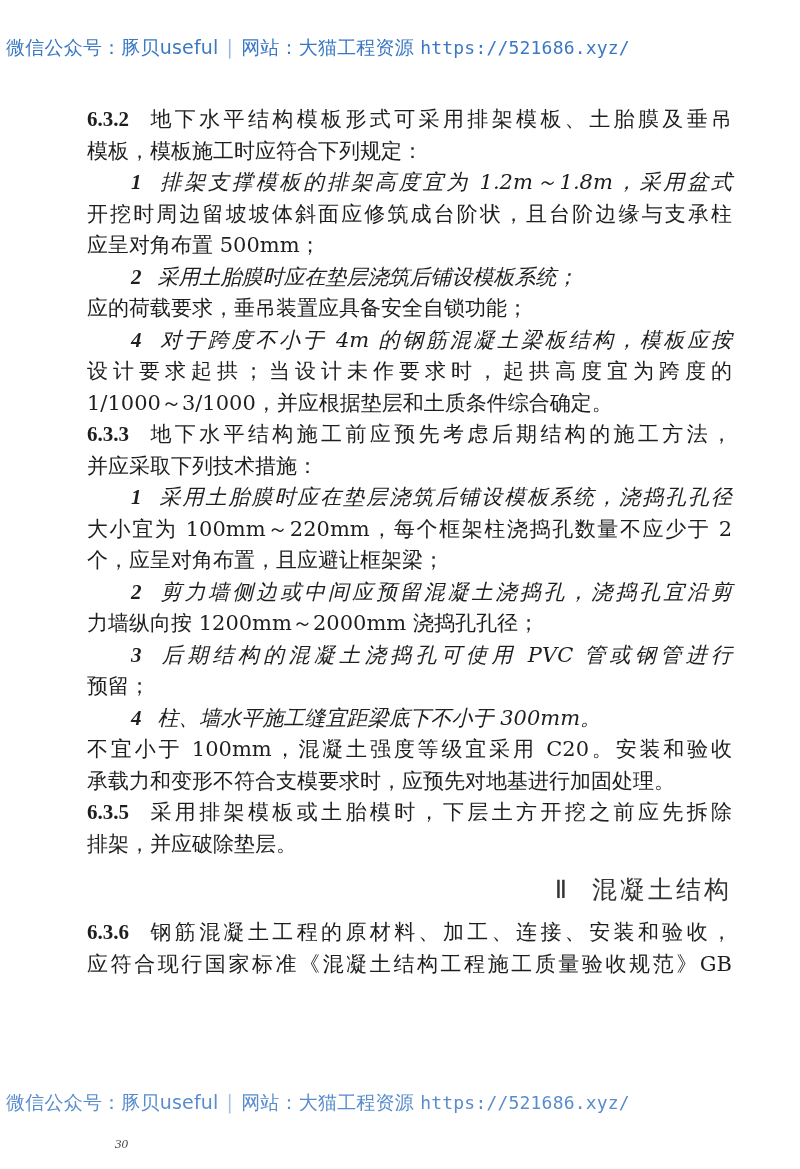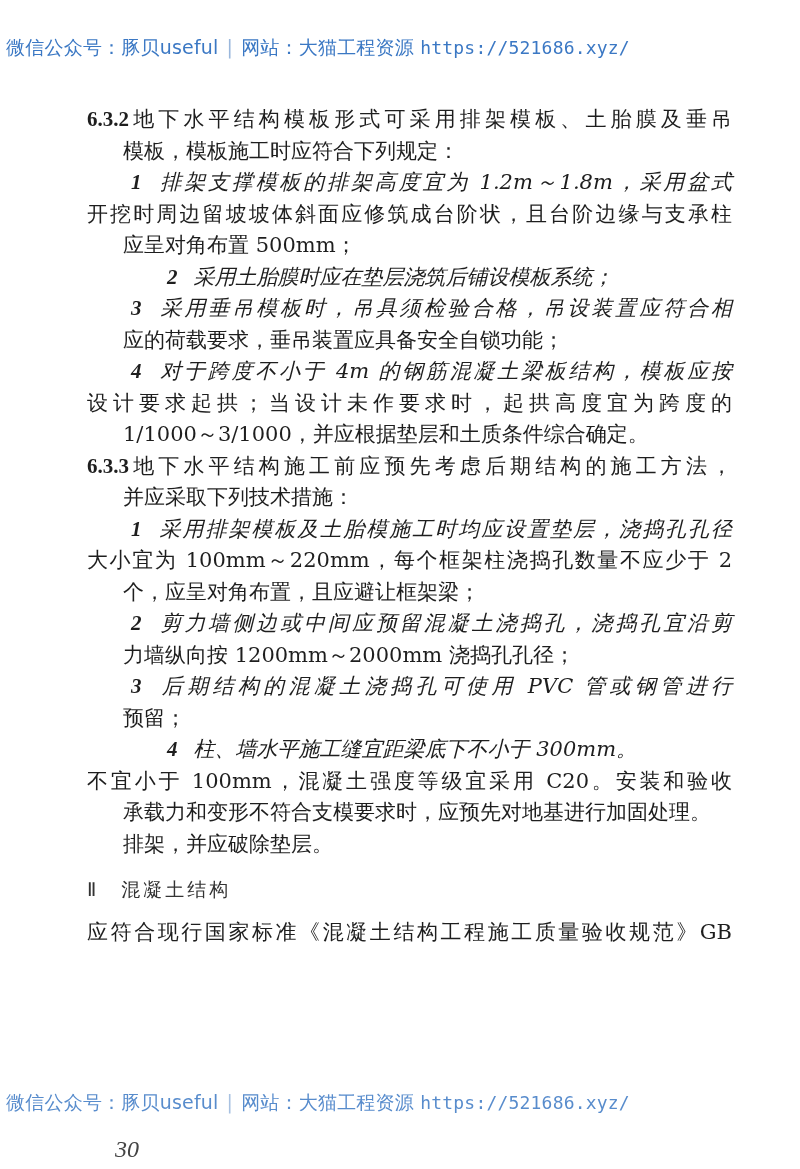--- a/index.html
+++ b/index.html
@@ -8,77 +8,78 @@
   .watermark { position: absolute; left: 0; width: 636px; text-align: center;
                color: #3b78c4; font-family: "DejaVu Sans", "Liberation Sans", sans-serif;
                font-size: 19px; white-space: nowrap; letter-spacing: 0.2px; }
   .watermark .sep { color: #9ab7dc; margin: 0 8px; }
   .watermark .url { font-family: "DejaVu Sans Mono", "Liberation Mono", monospace; font-size: 18px; }
   .wm-top { top: 35px; }
   .wm-bottom { top: 1090px; opacity: 0.85; }
   .page { position: absolute; left: 87px; top: 104px; width: 645px; }
   .line { font-size: 21px; line-height: 31.5px; height: 31.5px; white-space: nowrap;
           text-align: justify; text-align-last: justify; }
-  .line.last { text-align-last: left; margin-left: 36px; }
+  .line.last { text-align-last: left; }
   .indent { padding-left: 44px; font-style: italic; }
-  .clause-no { font-family: "Liberation Serif", serif; font-weight: bold; }
+  .clause-no { font-family: "Liberation Serif", serif; font-weight: bold; margin-right: 18px; }
   .item-no { font-family: "Liberation Serif", serif; font-weight: bold; margin-right: 16px; }
-  .section-title { font-size: 19px; text-align: left; letter-spacing: 3px; color: #333;
+  .section-title { font-size: 25px; text-align: right; letter-spacing: 3px; color: #333;
                    margin: 14px 0 12px 0; height: 31px; line-height: 31px; }
   .section-title .roman { font-family: "Liberation Serif", serif; margin-right: 22px; }
   .page-number { position: absolute; left: 115px; top: 1136px; font-style: italic;
-                 font-family: "Liberation Serif", serif; font-size: 24px; color: #444; }
+                 font-family: "Liberation Serif", serif; font-size: 13px; color: #444; }
 </style>
 </head>
 <body>
 
 <div class="watermark wm-top">
   <span>微信公众号：豚贝useful</span><span class="sep">|</span><span>网站：大猫工程资源</span> <span class="url">https://521686.xyz/</span>
 </div>
 
 <div class="page">
 
   <div class="line"><span class="clause-no">6.3.2</span><span>地下水平结构模板形式可采用排架模板、土胎膜及垂吊</span></div>
   <div class="line last">模板，模板施工时应符合下列规定：</div>
 
   <div class="line indent"><span class="item-no">1</span><span>排架支撑模板的排架高度宜为 1.2m～1.8m，采用盆式</span></div>
   <div class="line">开挖时周边留坡坡体斜面应修筑成台阶状，且台阶边缘与支承柱</div>
   <div class="line last">应呈对角布置 500mm；</div>
 
   <div class="line indent last"><span class="item-no">2</span><span>采用土胎膜时应在垫层浇筑后铺设模板系统；</span></div>
 
-  <div class="line indent"><span class="item-no">3</span><span>采用垂吊模板时，吊具须检验合格，吊设装置应符合相</span></div>
   <div class="line last">应的荷载要求，垂吊装置应具备安全自锁功能；</div>
 
   <div class="line indent"><span class="item-no">4</span><span>对于跨度不小于 4m 的钢筋混凝土梁板结构，模板应按</span></div>
   <div class="line">设计要求起拱；当设计未作要求时，起拱高度宜为跨度的</div>
   <div class="line last">1/1000～3/1000，并应根据垫层和土质条件综合确定。</div>
 
   <div class="line"><span class="clause-no">6.3.3</span><span>地下水平结构施工前应预先考虑后期结构的施工方法，</span></div>
   <div class="line last">并应采取下列技术措施：</div>
 
-  <div class="line indent"><span class="item-no">1</span><span>采用排架模板及土胎模施工时均应设置垫层，浇捣孔孔径</span></div>
+  <div class="line indent"><span class="item-no">1</span><span>采用土胎膜时应在垫层浇筑后铺设模板系统，浇捣孔孔径</span></div>
   <div class="line">大小宜为 100mm～220mm，每个框架柱浇捣孔数量不应少于 2</div>
   <div class="line last">个，应呈对角布置，且应避让框架梁；</div>
 
   <div class="line indent"><span class="item-no">2</span><span>剪力墙侧边或中间应预留混凝土浇捣孔，浇捣孔宜沿剪</span></div>
   <div class="line last">力墙纵向按 1200mm～2000mm 浇捣孔孔径；</div>
 
   <div class="line indent"><span class="item-no">3</span><span>后期结构的混凝土浇捣孔可使用 PVC 管或钢管进行</span></div>
   <div class="line last">预留；</div>
 
   <div class="line indent last"><span class="item-no">4</span><span>柱、墙水平施工缝宜距梁底下不小于 300mm。</span></div>
 
   <div class="line">不宜小于 100mm，混凝土强度等级宜采用 C20。安装和验收</div>
   <div class="line last">承载力和变形不符合支模要求时，应预先对地基进行加固处理。</div>
 
+  <div class="line"><span class="clause-no">6.3.5</span><span>采用排架模板或土胎模时，下层土方开挖之前应先拆除</span></div>
   <div class="line last">排架，并应破除垫层。</div>
 
   <div class="section-title"><span class="roman">Ⅱ</span><span>混凝土结构</span></div>
 
+  <div class="line"><span class="clause-no">6.3.6</span><span>钢筋混凝土工程的原材料、加工、连接、安装和验收，</span></div>
   <div class="line">应符合现行国家标准《混凝土结构工程施工质量验收规范》GB</div>
 </div>
 
 <div class="watermark wm-bottom">
   <span>微信公众号：豚贝useful</span><span class="sep">|</span><span>网站：大猫工程资源</span> <span class="url">https://521686.xyz/</span>
 </div>
 
 <div class="page-number">30</div>
 
 </body></html>

